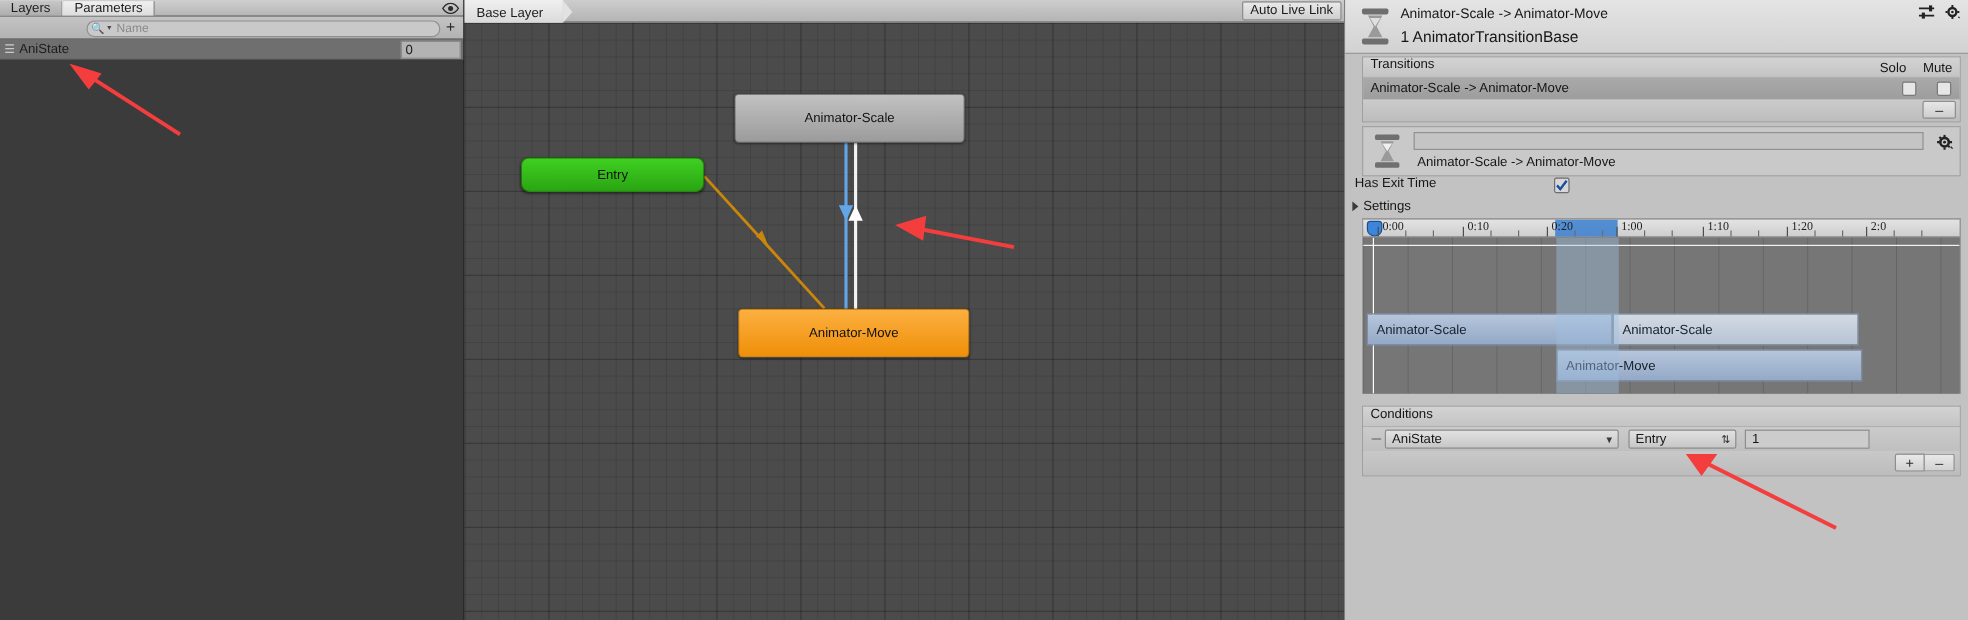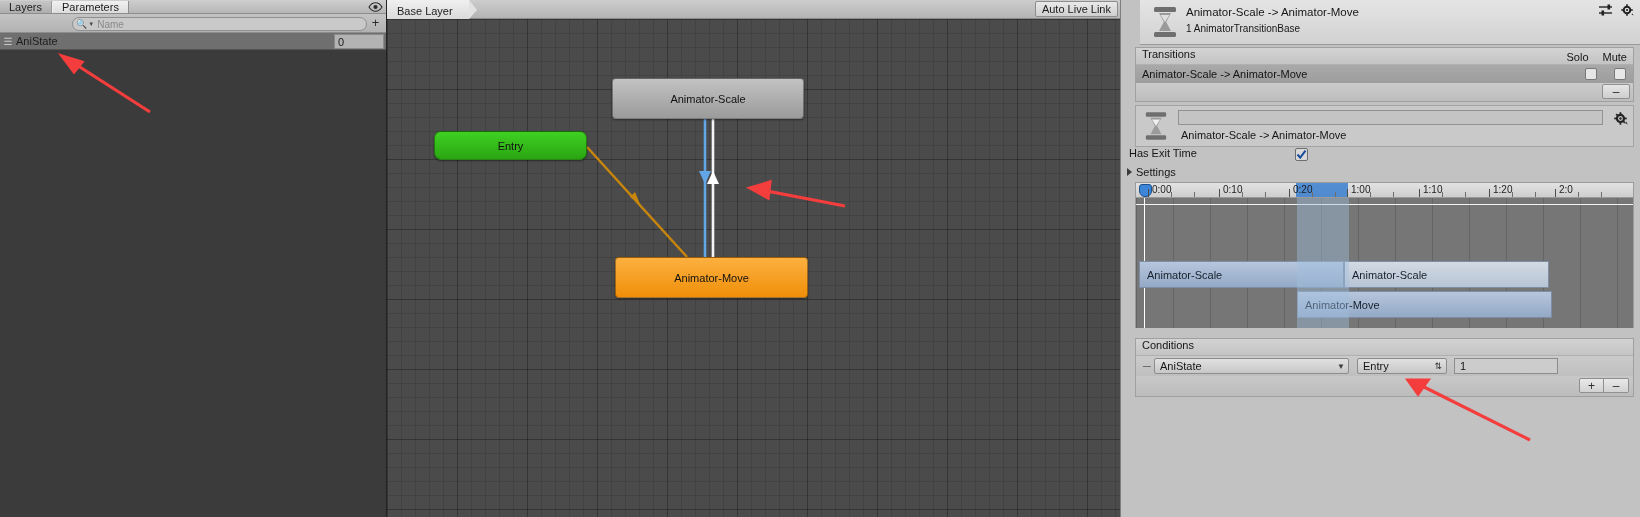--- a/index.html
+++ b/index.html
@@ -137,36 +137,35 @@
     background: linear-gradient(180deg,#fcb040 0%, #ef8f09 100%);
     border-radius: 4px;
   }
   svg.edges { position:absolute; left:0; top:0; width:733px; height:498px; overflow:visible; }
 
   
   .inspector {
     position: absolute; left: 1120px; top: 0; width: 520px; height: 517px;
     background: #c2c2c2;
     border-left: 1px solid #7e7e7e;
-    padding-left: 19px;
   }
   .insp-header {
     position: relative; height: 45px;
     background: linear-gradient(180deg,#e4e4e4 0%, #d2d2d2 100%);
     border-bottom: 1px solid #9a9a9a;
   }
   .insp-hdr-icons { position:absolute; right: 6px; top: 4px; display:flex; gap: 9px; }
   .hourglass { position:absolute; left: 12px; top: 6px; width: 26px; height: 32px; }
   .insp-title {
     position:absolute; left: 46px; top: 6px;
     font-size: 11.5px; color: #161616;
   }
   .insp-sub {
     position:absolute; left: 46px; top: 23px;
-    font-size: 10px; color: #161616;
+    font-size: 13px; color: #161616;
   }
   .insp-body { position:absolute; top:45px; left:0; right:0; bottom:0; background:#c2c2c2; }
 
   .panel-box {
     margin: 2px 6px 0 14px;
     border: 1px solid #a0a0a0;
     background: #c9c9c9;
   }
   .section-head {
     position: relative; height: 17px; padding-left: 6px;
@@ -230,20 +229,21 @@
   
   .timeline {
     position: relative; margin: 2px 6px 0 14px; height: 146px;
     background: #7a7a7a; border: 1px solid #9b9b9b;
   }
   .ruler {
     position:relative; height: 15px;
     background: linear-gradient(180deg,#e3e3e3 0%, #cecece 100%);
     border-bottom: 1px solid #9a9a9a;
     overflow:hidden;
+    font-family:Liberation Serif, serif;
   }
   .rlabel { position:absolute; top:1px; font-size: 10px; color: #1d1d1d; }
   .rtick { position:absolute; top: 6px; width:1px; height: 9px; background:#4d4d4d; }
   .rtick.minor { top: 9px; height: 6px; background: #6d6d6d; }
   .ruler-sel {
     position:absolute; top:0; height: 15px;
     background: #3a7fd0; opacity: 0.85;
   }
   .playhead-knob {
     position:absolute; left: 3px; top: 1px; width: 13px; height: 13px;

